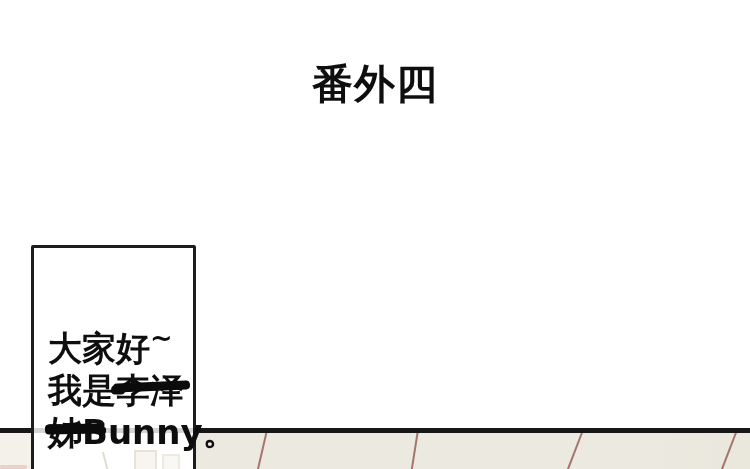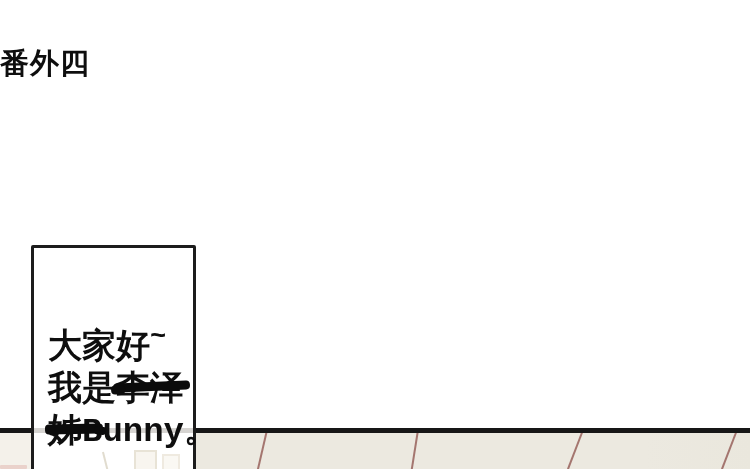--- a/index.html
+++ b/index.html
@@ -17,23 +17,23 @@
   html,body{margin:0;padding:0;}
   body{
     width:750px;height:469px;overflow:hidden;
     background:var(--background);
     font-family:"DejaVu Sans","Liberation Sans",sans-serif;
   }
   .stage{position:relative;width:750px;height:469px;overflow:hidden;background:var(--background);}
 
   
   .title{
-    position:absolute;top:44px;left:0;width:100%;
-    margin:0;
-    font-size:29px;font-weight:800;letter-spacing:1px;
+    position:absolute;top:57px;left:0;width:100%;
+    margin:0;text-align:center;
+    font-size:41px;font-weight:800;letter-spacing:1px;
     color:var(--ink);
   }
 
   
   .panel-area{
     position:absolute;left:0;top:432px;width:750px;height:37px;
     background:linear-gradient(90deg,var(--panel-bg-light) 0 11%,var(--panel-bg) 22%,var(--panel-bg) 86%,#eae7dd 100%);
     z-index:1;
   }
   .seam{
@@ -75,21 +75,21 @@
     position:absolute;left:128px;top:206px;width:14px;height:44px;
     border:2px solid #ece6d9;background:#faf7f1;opacity:.8;
   }
   .diag-hint{
     position:absolute;left:68px;top:204px;width:2px;height:34px;
     background:#ded8ca;transform:rotate(-14deg);transform-origin:top center;opacity:.9;
   }
   .box-text{
     position:absolute;left:14px;top:79px;
     font-size:34px;line-height:42px;font-weight:bold;
-    color:var(--ink);white-space:nowrap;font-family:Liberation Mono, monospace;
+    color:var(--ink);white-space:nowrap;
   }
   .tline{height:42px;}
   .tilde{
     display:inline-block;position:relative;top:-13px;
     font-size:27px;font-weight:bold;
   }
   .scribble{
     position:absolute;background:#0b0b0b;border-radius:4px;z-index:4;
   }
   .scribble-1{left:79px;top:134px;width:77px;height:9px;transform:rotate(-2.5deg);}

